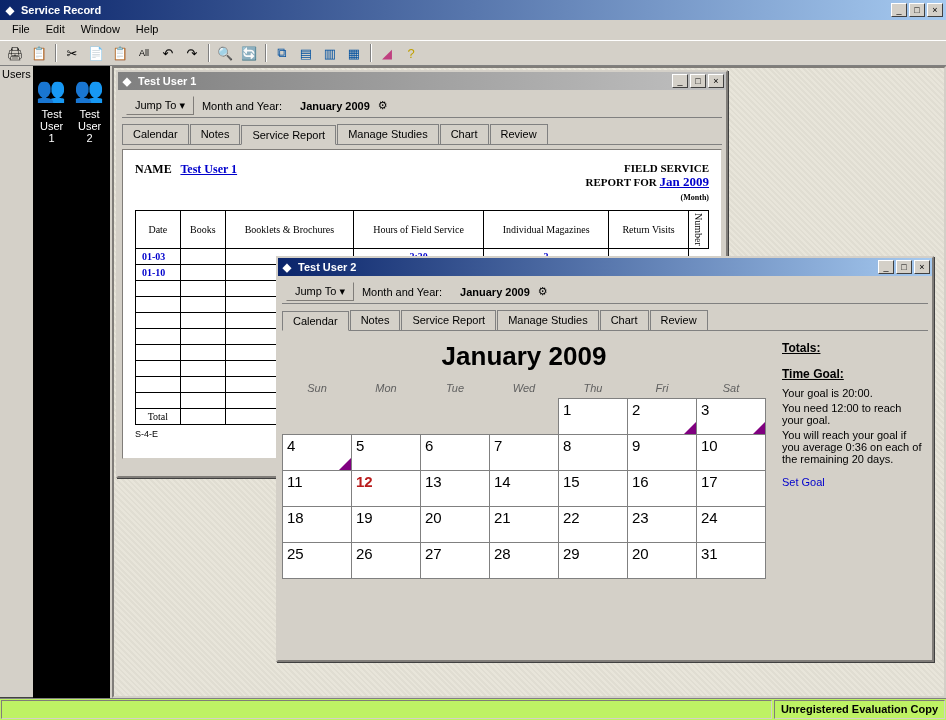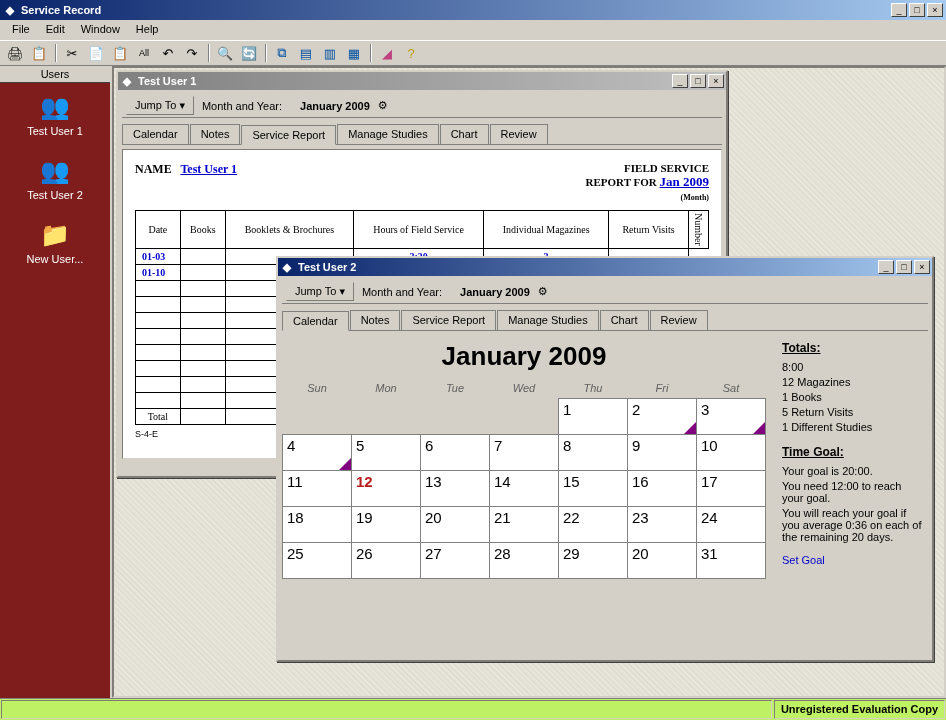--- a/index.html
+++ b/index.html
@@ -75,25 +75,25 @@
 }
 .toolbar-sep { width: 1px; height: 18px; background: #808080; margin: 0 3px; box-shadow: 1px 0 0 #fff; }
 
 .main-area {
   display: flex;
   height: 632px;
   position: relative;
 }
 .users-panel {
   width: 112px;
-  background: #7f1d1d;
+  background: #000000;
   color: white;
   border-right: 2px inset #d4d0c8;
   display: flex;
-  flex-direction: column;
+  flex-direction: row;
 }
 .users-panel-header {
   background: #d4d0c8;
   color: black;
   text-align: center;
   padding: 2px;
   border-bottom: 1px solid #404040;
 }
 .user-item {
   text-align: center;
@@ -554,27 +554,20 @@
                     <td>28</td>
                     <td>29</td>
                     <td>20</td>
                     <td>31</td>
                   </tr>
                 </tbody>
             </table>
           </div>
           <div class="totals-panel">
             <h4>Totals:</h4>
-            <div id="totals-lines">
-                <p>8:00</p>
-                <p>12 Magazines</p>
-                <p>1 Books</p>
-                <p>5 Return Visits</p>
-                <p>1 Different Studies</p>
-              </div>
             <h4 style="margin-top:12px">Time Goal:</h4>
             <p>Your goal is 20:00.</p>
             <p>You need 12:00 to reach your goal.</p>
             <p>You will reach your goal if you average 0:36 on each of the remaining 20 days.</p>
             <span class="set-goal-link">Set Goal</span>
           </div>
         </div>
       </div>
     </div>
 

